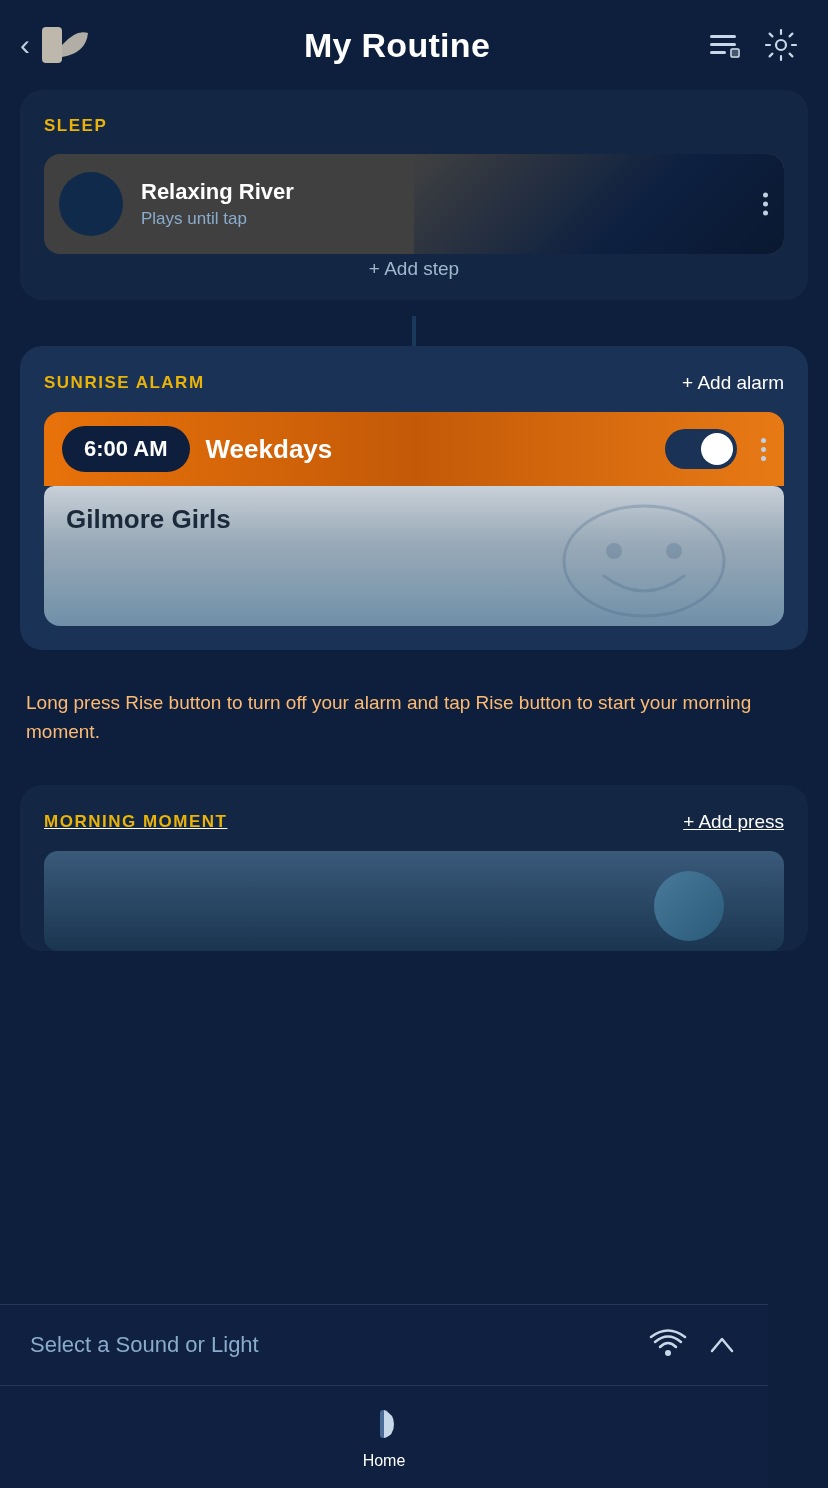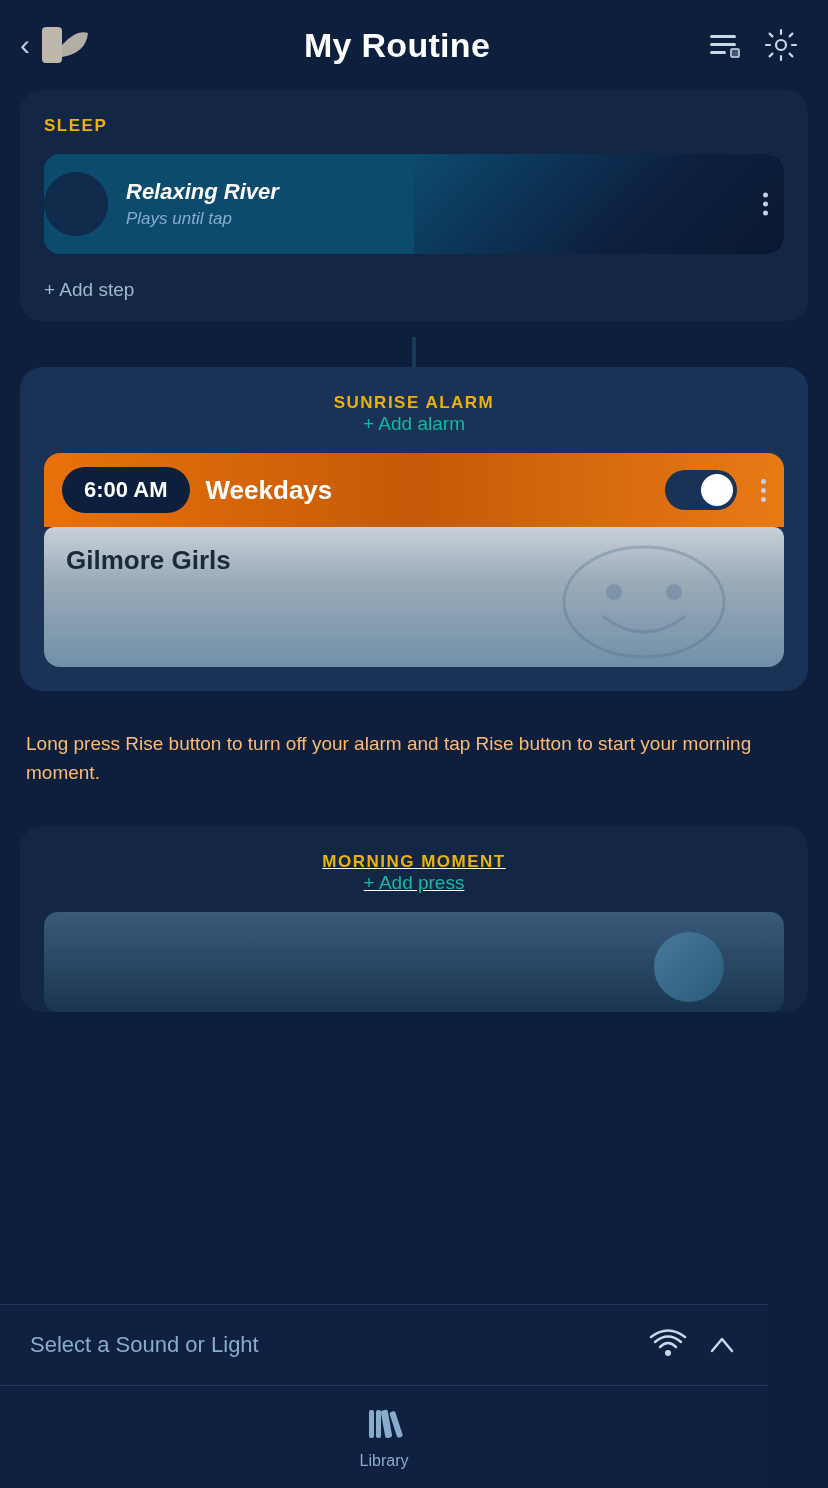--- a/index.html
+++ b/index.html
@@ -67,29 +67,28 @@
       font-size: 17px;
       font-weight: 700;
       letter-spacing: 1.5px;
       color: #eab308;
       margin-bottom: 18px;
       text-transform: uppercase;
     }
 
     
     .sleep-item {
-      background-color: #0c4a6e;
+      background-color: #404040;
       border-radius: 16px;
       display: flex;
       align-items: center;
-      padding: 16px 0;
+      padding: 16px 15px;
       position: relative;
       overflow: hidden;
       min-height: 100px;
-      font-style: italic;
     }
     .sleep-item-bg {
       position: absolute;
       right: 0;
       top: 0;
       bottom: 0;
       width: 50%;
       background: linear-gradient(135deg, transparent, #0d2040 60%, #0a1830);
       border-radius: 0 16px 16px 0;
     }
@@ -131,23 +130,23 @@
     }
     .dot {
       width: 5px;
       height: 5px;
       border-radius: 50%;
       background-color: #c0d0e0;
     }
 
     .add-step-row {
       display: flex;
-      justify-content: flex-start;
-      align-items: center;
-      margin-top: 25px;
+      justify-content: center;
+      align-items: center;
+      margin-top: 4px;
       gap: 8px;
     }
     .add-step-btn {
       display: flex;
       align-items: center;
       gap: 8px;
       color: #a0b8cc;
       font-size: 19px;
       cursor: pointer;
       background: none;
@@ -167,27 +166,26 @@
       background-color: #1a3255;
       border-radius: 22px;
       padding: 26px 24px 24px 24px;
       margin-bottom: 0;
     }
     .section-header-row {
       display: flex;
       align-items: center;
       justify-content: space-between;
       margin-bottom: 18px;
-      flex-direction: column;
     }
     .add-alarm-btn {
       display: flex;
       align-items: center;
       gap: 8px;
-      color: #14b8a6;
+      color: #ffffff;
       font-size: 19px;
       cursor: pointer;
       background: none;
       border: none;
     }
 
     
     .alarm-item {
       border-radius: 16px;
       overflow: hidden;
@@ -449,24 +447,23 @@
       </svg>
 
       <svg width="32" height="32" viewBox="0 0 32 32" fill="none">
         <path d="M6 22 L16 10 L26 22" stroke="#c8d8e8" stroke-width="2.5" fill="none" stroke-linecap="round" stroke-linejoin="round"></path>
       </svg>
     </div>
   </div>
 
   <div class="bottom-nav">
 
-
-    <div class="nav-tab">
+    <div class="nav-tab active">
       <svg width="44" height="44" viewBox="0 0 44 44" fill="none">
-        <rect x="7" y="8" width="5" height="28" rx="2" fill="#8aaccc"></rect>
-        <rect x="14" y="8" width="5" height="28" rx="2" fill="#8aaccc"></rect>
-        <rect x="21" y="8" width="7" height="28" rx="2" fill="#8aaccc" transform="rotate(-10 24 22)"></rect>
-        <rect x="31" y="9" width="6" height="27" rx="2" fill="#8aaccc" transform="rotate(-18 34 22)"></rect>
+
+        <rect x="18" y="8" width="8" height="28" rx="3" fill="#4a6a9a"></rect>
+        <path d="M22 8 Q32 12 32 22 Q32 34 22 36 Z" fill="#c8d8e8"></path>
       </svg>
-      <span class="nav-tab-label">Library</span>
-    </div>
+      <span class="nav-tab-label" style="color:#ffffff;">Home</span>
+    </div>
+
   </div>
 </div>
 
 </body></html>

